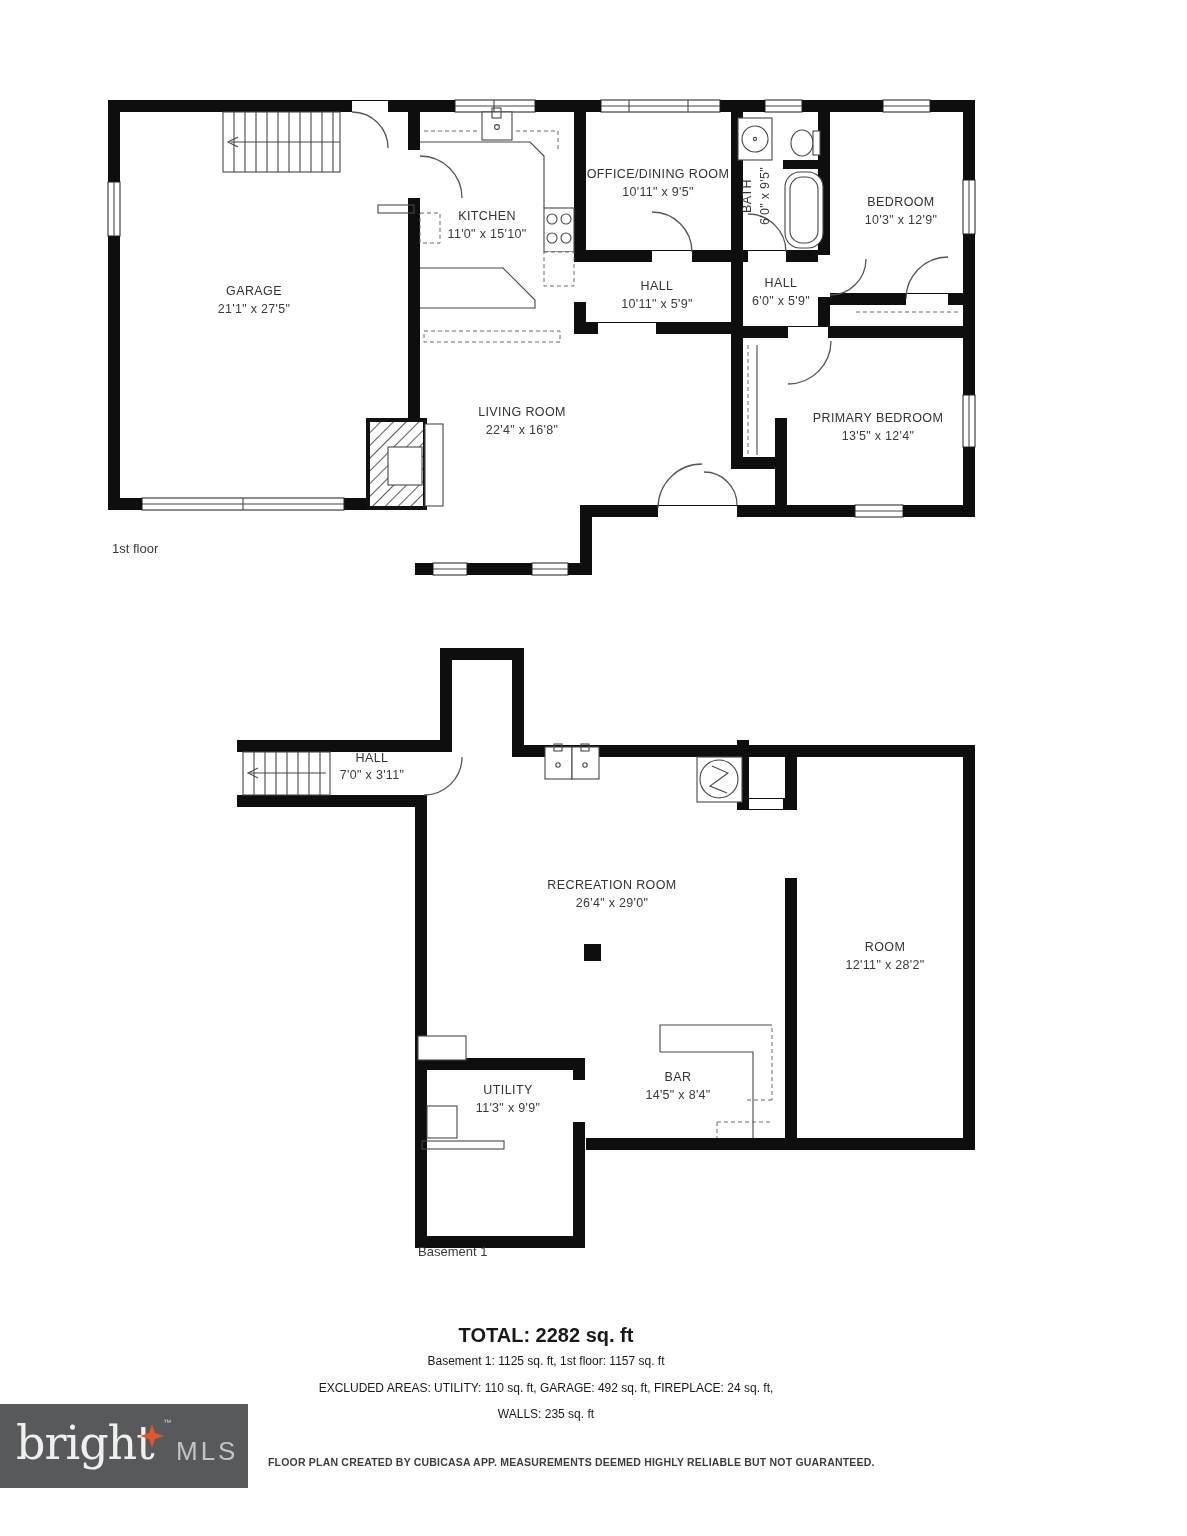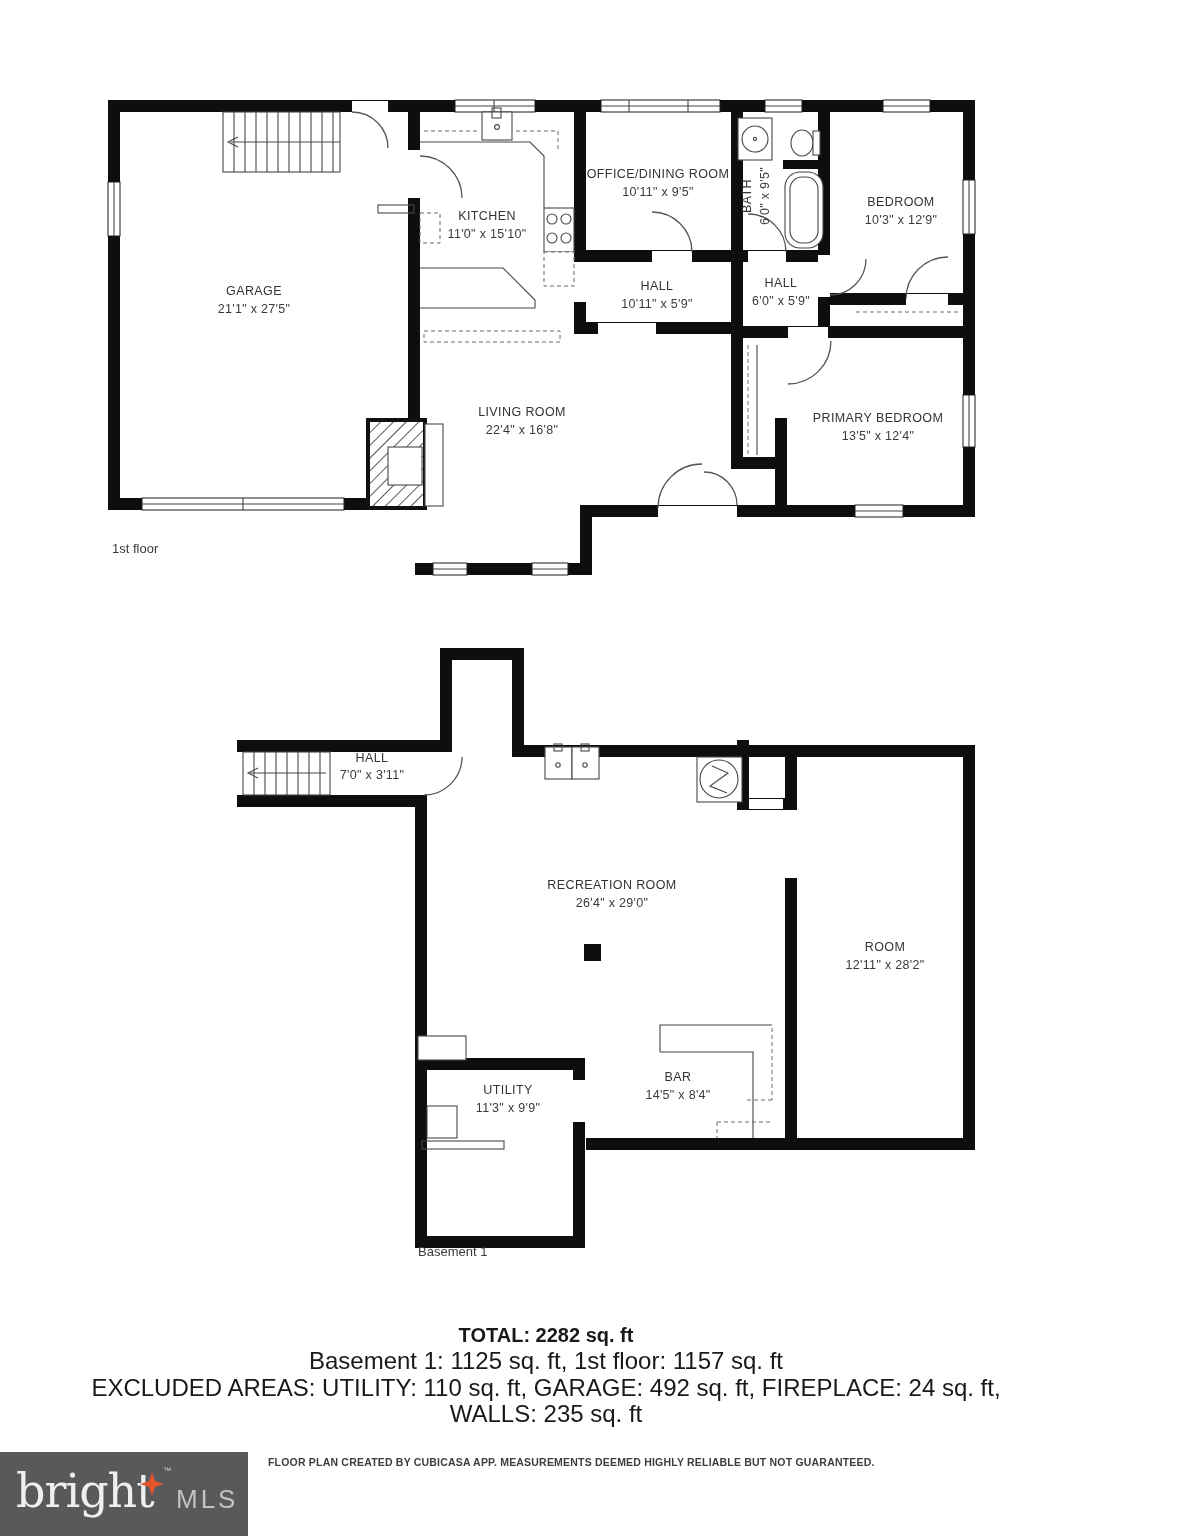--- a/index.html
+++ b/index.html
@@ -17,24 +17,24 @@
   .dash{fill:none;stroke:#6a6a6a;stroke-width:1;stroke-dasharray:4 3;}
   .dashf{fill:#ffffff;stroke:#6a6a6a;stroke-width:1;stroke-dasharray:4 3;}
   .arc{fill:none;stroke:#555555;stroke-width:1.3;}
   .rname{font-size:12.5px;fill:#333333;letter-spacing:.4px;text-anchor:middle;}
   .rdims{font-size:12.5px;fill:#3a3a3a;letter-spacing:.3px;text-anchor:middle;}
   .flabel{font-size:13px;fill:#3a3a3a;}
 
   
   .summary{position:absolute;left:0px;top:1322px;width:1092px;text-align:center;color:#191919;}
   .summary .total{font-size:20px;font-weight:bold;line-height:26px;}
-  .summary .sline{font-size:24px;line-height:26.5px;text-align:center;}
+  .summary .sline{font-size:12px;line-height:26.5px;text-align:center;}
 
   
-  .footer-bar{position:absolute;left:0;top:1452px;width:248px;height:84px;background:#58595b;}
+  .footer-bar{position:absolute;left:0;top:1404px;width:248px;height:84px;background:#58595b;}
   .brand{position:absolute;left:16px;top:6px;height:72px;}
   .brand-bright{font-family:"DejaVu Serif","Liberation Serif",serif;font-size:46px;color:#efefef;
                 letter-spacing:-1px;position:absolute;left:0;top:6px;}
   .brand-tm{position:absolute;left:147px;top:8px;font-size:8px;color:#d8d8d8;}
   .brand-mls{position:absolute;left:160px;top:26px;font-size:26px;color:#c2c3c5;
              letter-spacing:3px;font-weight:400;text-align:right;}
   .sparkle{position:absolute;left:124px;top:14px;}
   .disclaimer{position:absolute;left:256px;top:1456px;width:860px;font-size:10.5px;
               font-weight:bold;color:#3d3d3d;letter-spacing:.2px;padding-left:12px;}
 </style>

